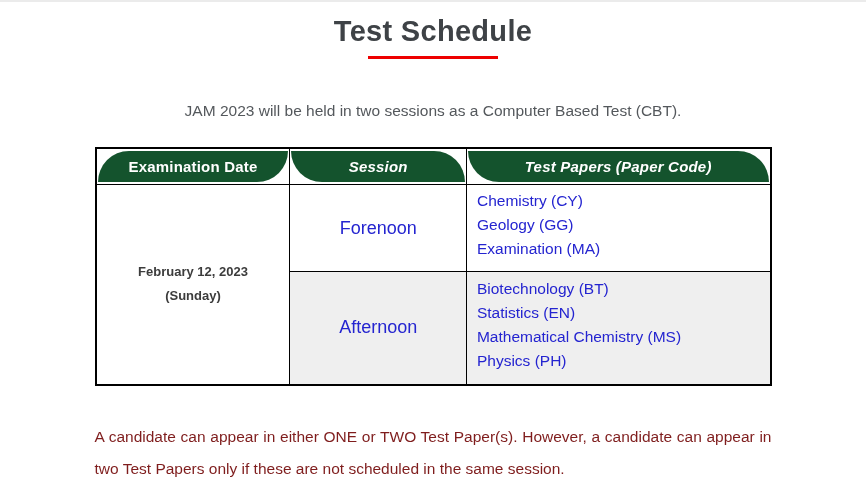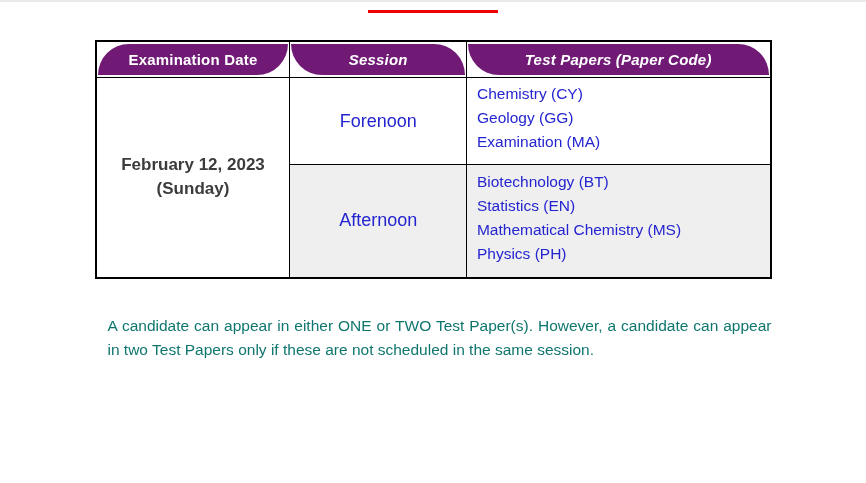--- a/index.html
+++ b/index.html
@@ -50,34 +50,34 @@
   col.c-papers  { width: 305px; }
   th.hdr-cell {
     height: 35px;
     padding: 2px 1px;
     background: #ffffff;
     vertical-align: middle;
   }
   .hdr-tab {
     height: 31px;
     line-height: 31px;
-    background: #701a75;
+    background: #14532d;
     color: #ffffff;
     font-weight: bold;
     font-size: 15px;
     text-align: center;
     letter-spacing: 0.2px;
   }
   .hdr-tab.shape-a { border-radius: 34px 0 34px 0; } 
   .hdr-tab.shape-b { border-radius: 0 34px 0 34px; font-style: italic; } 
   td.date-cell {
     text-align: center;
     vertical-align: middle;
     font-weight: bold;
-    font-size: 17px;
+    font-size: 13px;
     line-height: 24px;
     color: #3c3c3c;
     background: #ffffff;
   }
   td.session-cell {
     text-align: center;
     vertical-align: middle;
     font-size: 18px;
     color: #2424d0;
   }
@@ -91,34 +91,35 @@
   tr.row-afternoon td.papers-cell { background: #efefef; }
   .paper-item {
     font-size: 15.5px;
     line-height: 24px;
     color: #2424d0;
     text-align: left;
   }
   .footnote-text {
     margin-top: 35px;
     font-size: 15.5px;
-    line-height: 24px;
-    color: #0f766e;
+    line-height: 32px;
+    color: #7f1d1d;
     text-align: justify;
-    margin-left: 13px;
   }
 </style>
 </head>
 <body>
 
 <div class="page">
 
+  <h1 class="page-title">Test Schedule</h1>
 
   <div class="title-underline"></div>
 
+  <p class="intro-text">JAM 2023 will be held in two sessions as a Computer Based Test (CBT).</p>
 
   <table class="schedule">
     <colgroup>
       <col class="c-date">
       <col class="c-session">
       <col class="c-papers">
     </colgroup>
     <thead>
       <tr>
         <th class="hdr-cell">

